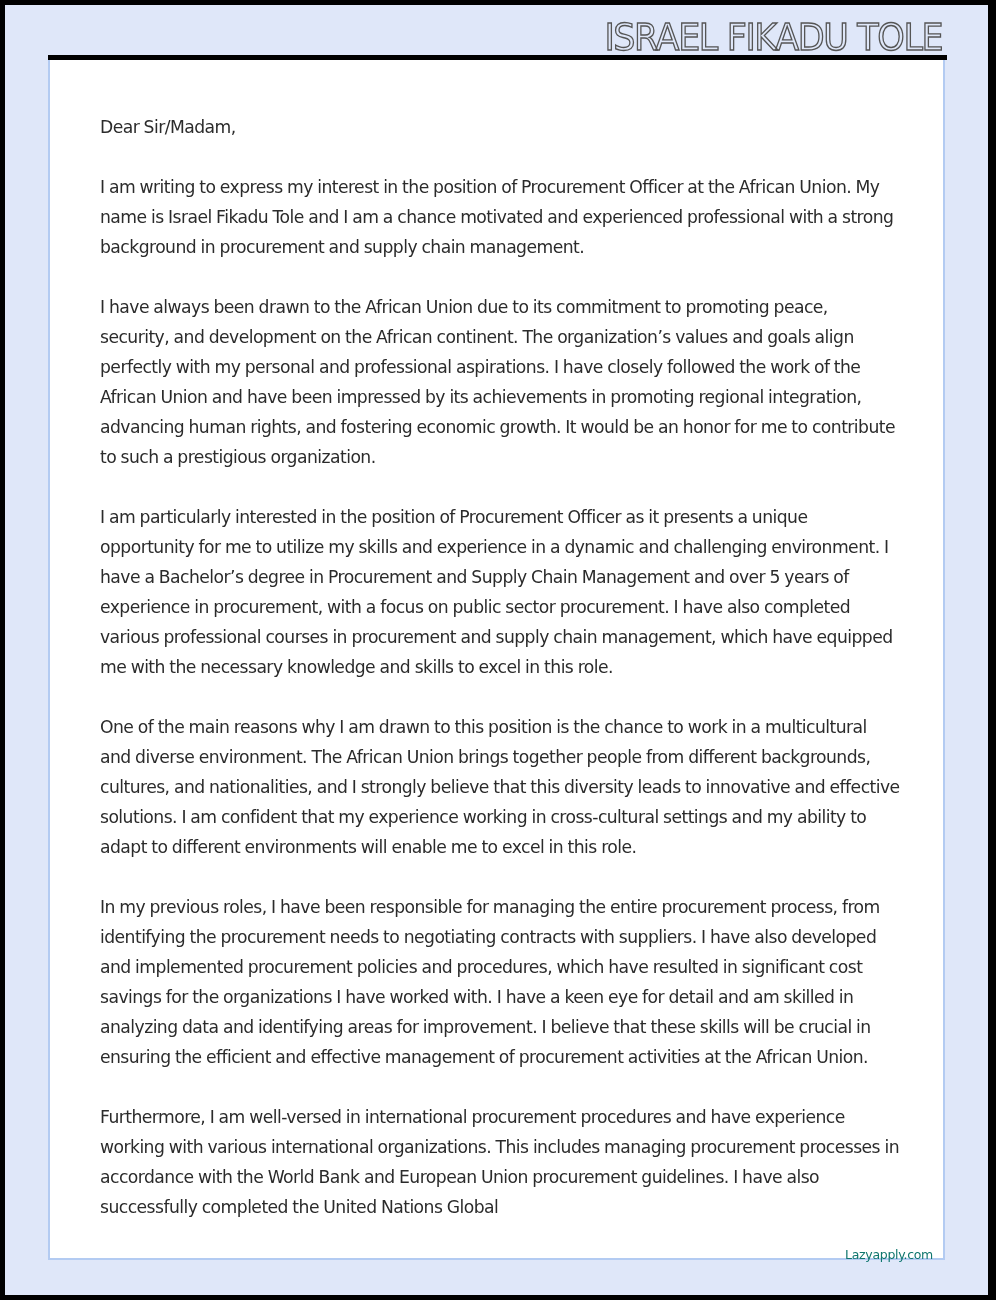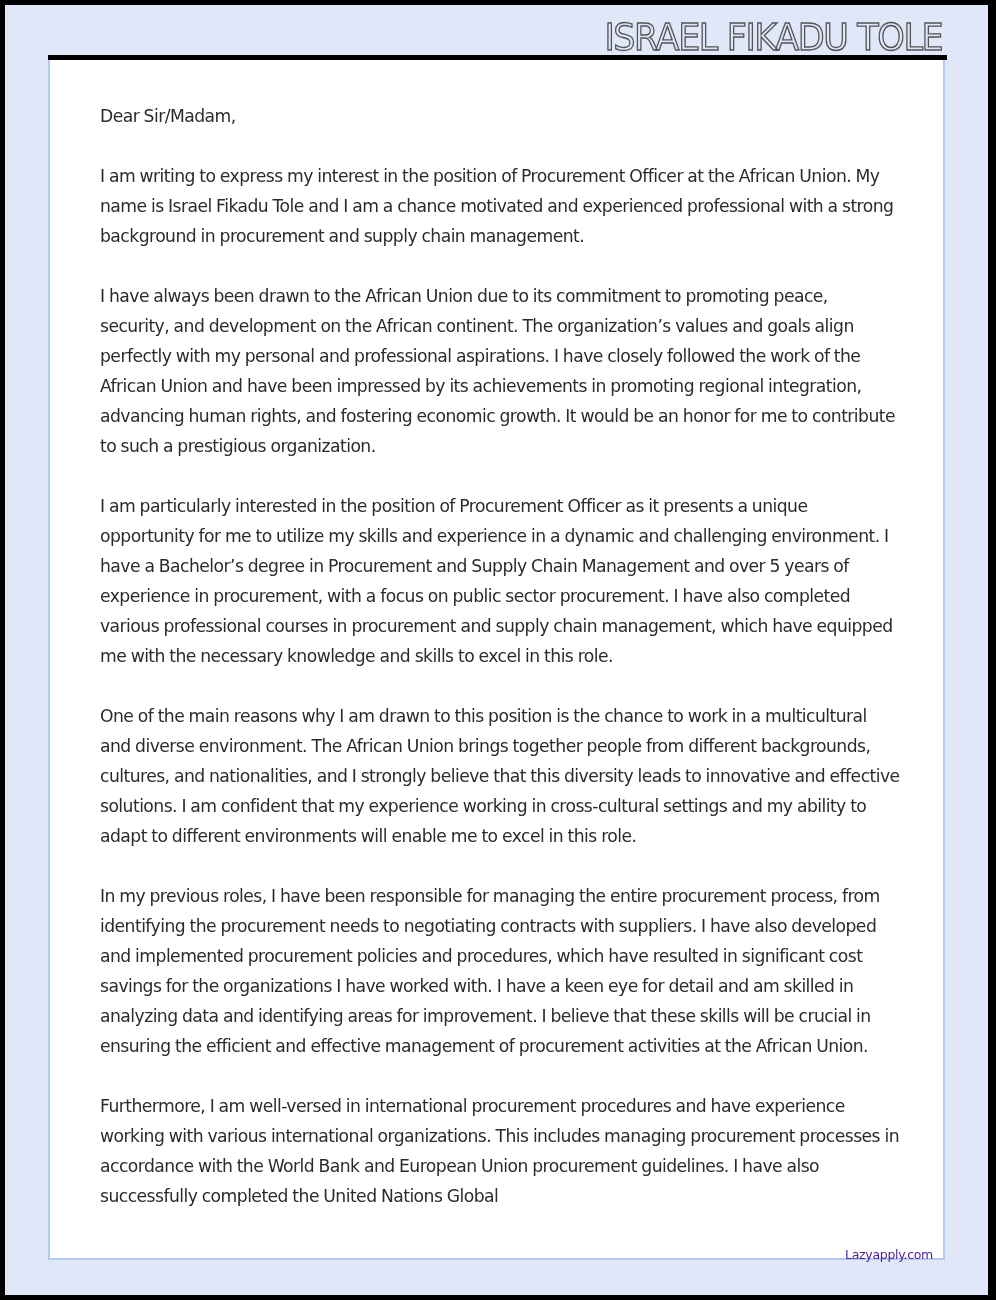--- a/index.html
+++ b/index.html
@@ -49,27 +49,27 @@
       position: absolute;
       left: 95px; top: 92px;
       width: 800px;
       font-family: "DejaVu Sans", sans-serif;
       font-size: 17.2px;
       line-height: 30px;
       color: #2b2b2b;
       letter-spacing: -0.55px;
       word-spacing: -0.5px;
     }
-    .letter p { margin: 4px 0 30px 0; }
+    .letter p { margin: 15px 0 30px 0; }
     .watermark {
       position: absolute;
       right: 55px; top: 1242px;
       font-family: "DejaVu Sans", sans-serif;
       font-size: 12.5px;
-      color: #4c1d95;
+      color: #0f766e;
       letter-spacing: -0.3px;
     }
   </style>
 </head>
 <body>
 
 <div class="canvas">
   <div class="paper"></div>
   <div class="paper-bar"></div>
   <div class="title">ISRAEL FIKADU TOLE</div>

